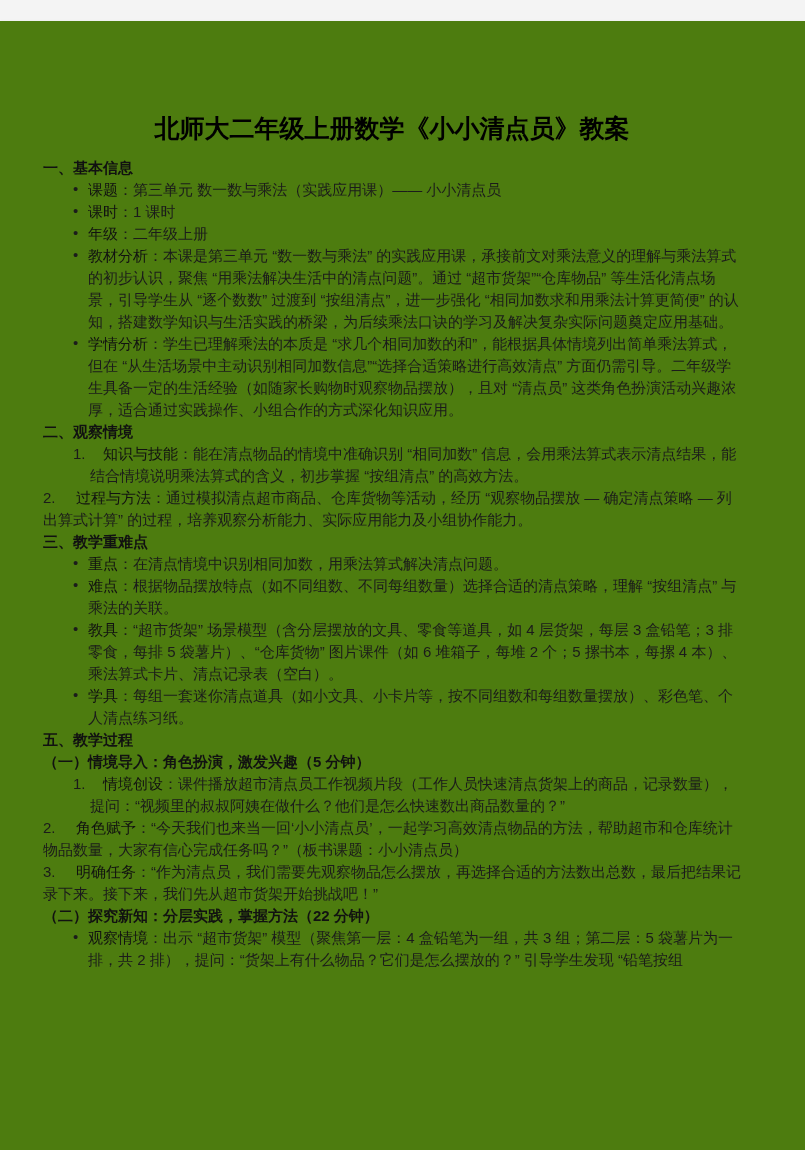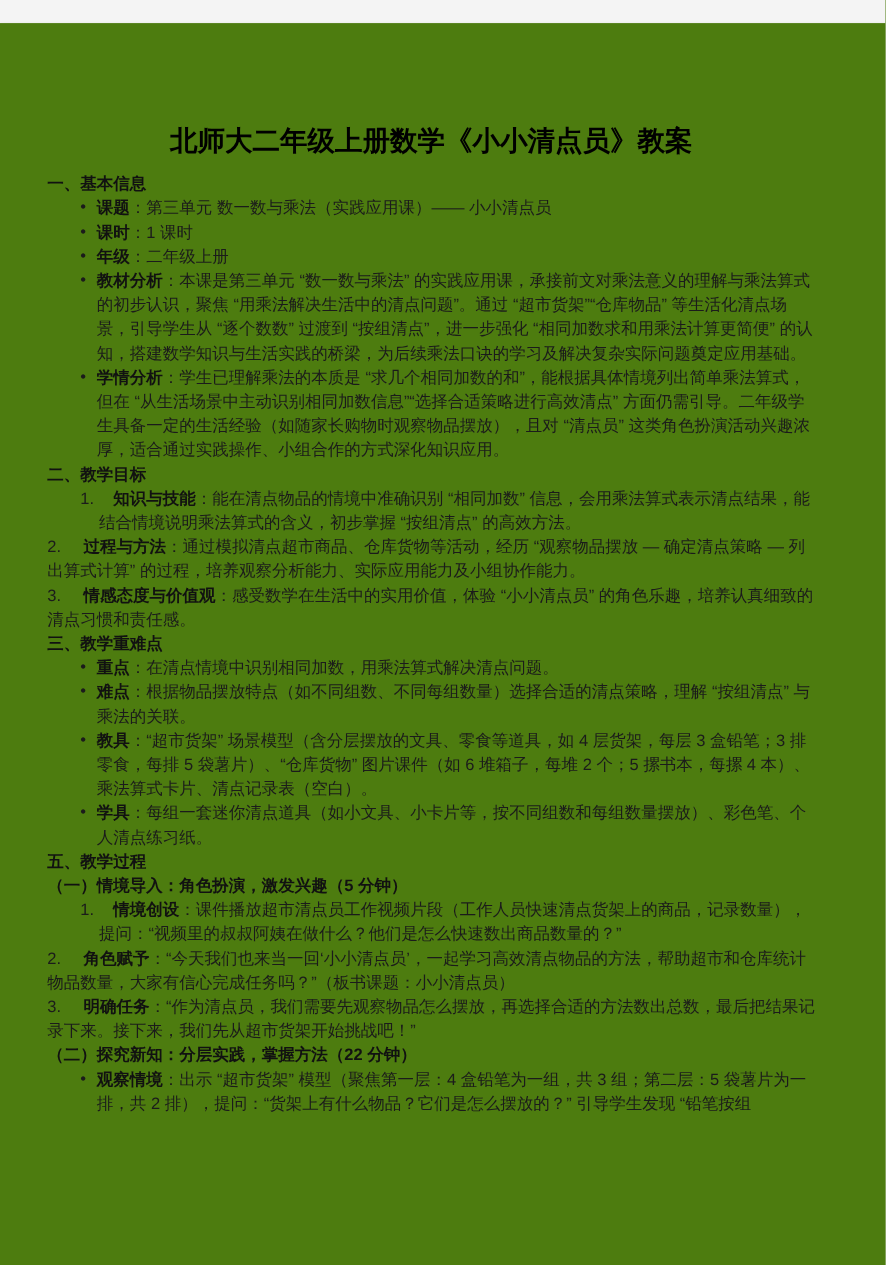--- a/index.html
+++ b/index.html
@@ -21,21 +21,21 @@
     font-size:15px;
     line-height:22px;
   }
   .title{
     font-size:25px;line-height:34px;font-weight:700;
     text-align:center;color:#000;
     margin:0 0 12px 0;
   }
   .h{font-weight:700;color:#111;}
   .blk{margin:0;}
-  .lbl{font-weight:700;color:#111;}
+  .lbl{font-weight:400;color:#111;}
   
   .bullet{position:relative;padding-left:45px;}
   .bullet .dot{position:absolute;left:30px;top:-1px;}
   
   .numind{position:relative;padding-left:47px;text-indent:13px;}
   .numind .num{position:absolute;left:30px;top:0;text-indent:0;}
   
   .numflush .num{display:inline-block;width:33px;}
   .subhead{font-weight:700;color:#111;}
 </style>
@@ -56,29 +56,26 @@
   <div class="bullet blk">
     <span class="dot">•</span><span class="lbl">年级</span><span>：二年级上册</span>
   </div>
   <div class="bullet blk">
     <span class="dot">•</span><span class="lbl">教材分析</span><span>：本课是第三单元 “数一数与乘法” 的实践应用课，承接前文对乘法意义的理解与乘法算式的初步认识，聚焦 “用乘法解决生活中的清点问题”。通过 “超市货架”“仓库物品” 等生活化清点场景，引导学生从 “逐个数数” 过渡到 “按组清点”，进一步强化 “相同加数求和用乘法计算更简便” 的认知，搭建数学知识与生活实践的桥梁，为后续乘法口诀的学习及解决复杂实际问题奠定应用基础。</span>
   </div>
   <div class="bullet blk">
     <span class="dot">•</span><span class="lbl">学情分析</span><span>：学生已理解乘法的本质是 “求几个相同加数的和”，能根据具体情境列出简单乘法算式，但在 “从生活场景中主动识别相同加数信息”“选择合适策略进行高效清点” 方面仍需引导。二年级学生具备一定的生活经验（如随家长购物时观察物品摆放），且对 “清点员” 这类角色扮演活动兴趣浓厚，适合通过实践操作、小组合作的方式深化知识应用。</span>
   </div>
 
-  <div class="h blk">二、教学目标</div>
+  <div class="h blk">二、观察情境</div>
   <div class="numind blk">
     <span class="num">1.</span><span class="lbl">知识与技能</span><span>：能在清点物品的情境中准确识别 “相同加数” 信息，会用乘法算式表示清点结果，能结合情境说明乘法算式的含义，初步掌握 “按组清点” 的高效方法。</span>
   </div>
   <div class="numflush blk">
     <span class="num">2.</span><span class="lbl">过程与方法</span><span>：通过模拟清点超市商品、仓库货物等活动，经历 “观察物品摆放 — 确定清点策略 — 列出算式计算” 的过程，培养观察分析能力、实际应用能力及小组协作能力。</span>
-  </div>
-  <div class="numflush blk">
-    <span class="num">3.</span><span class="lbl">情感态度与价值观</span><span>：感受数学在生活中的实用价值，体验 “小小清点员” 的角色乐趣，培养认真细致的清点习惯和责任感。</span>
   </div>
 
   <div class="h blk">三、教学重难点</div>
   <div class="bullet blk">
     <span class="dot">•</span><span class="lbl">重点</span><span>：在清点情境中识别相同加数，用乘法算式解决清点问题。</span>
   </div>
   <div class="bullet blk">
     <span class="dot">•</span><span class="lbl">难点</span><span>：根据物品摆放特点（如不同组数、不同每组数量）选择合适的清点策略，理解 “按组清点” 与乘法的关联。</span>
   </div>
 

